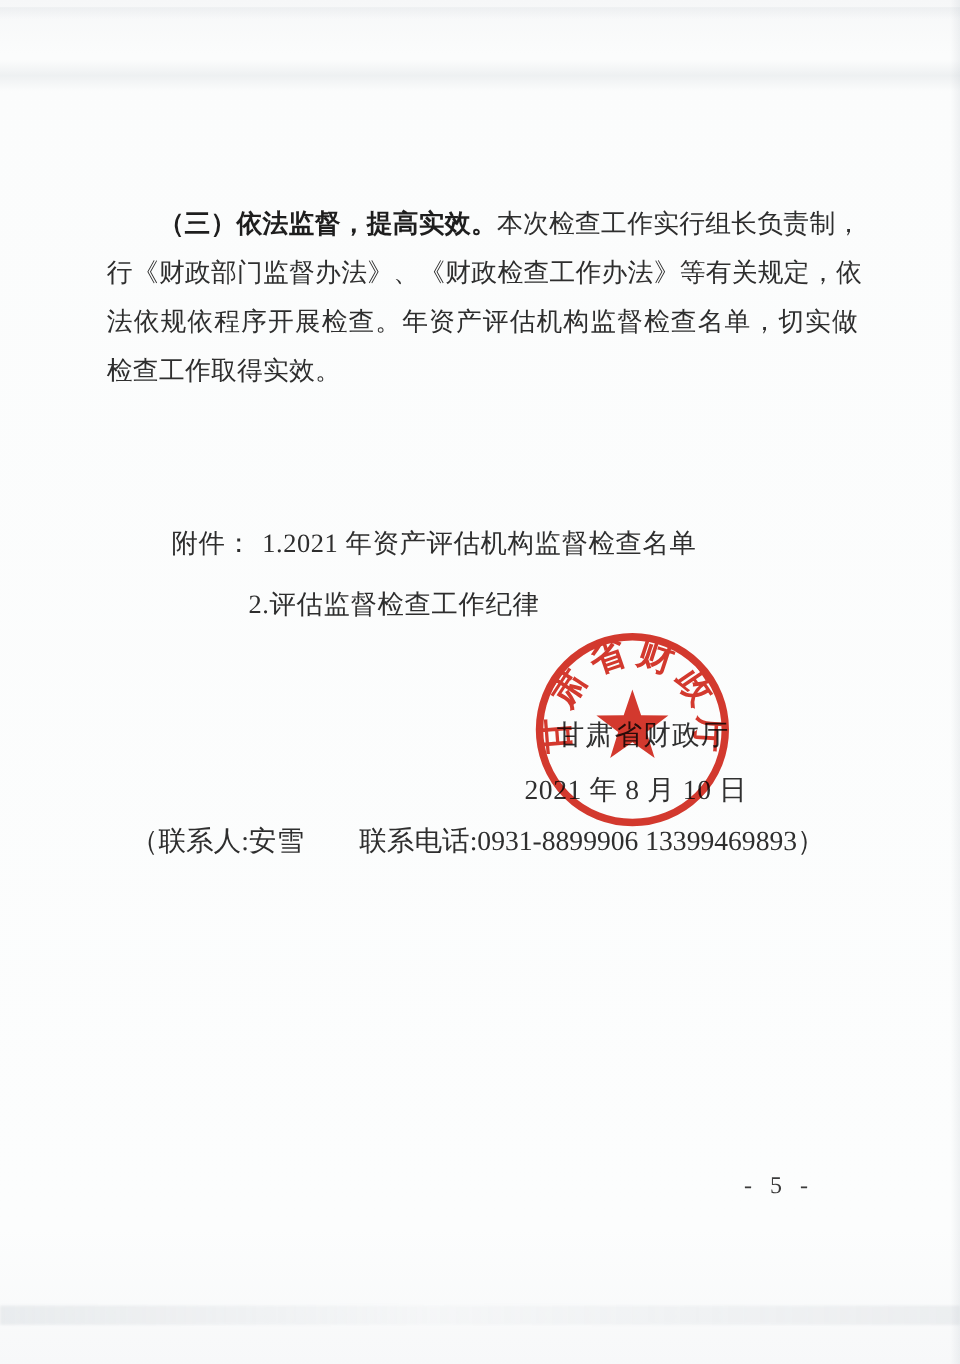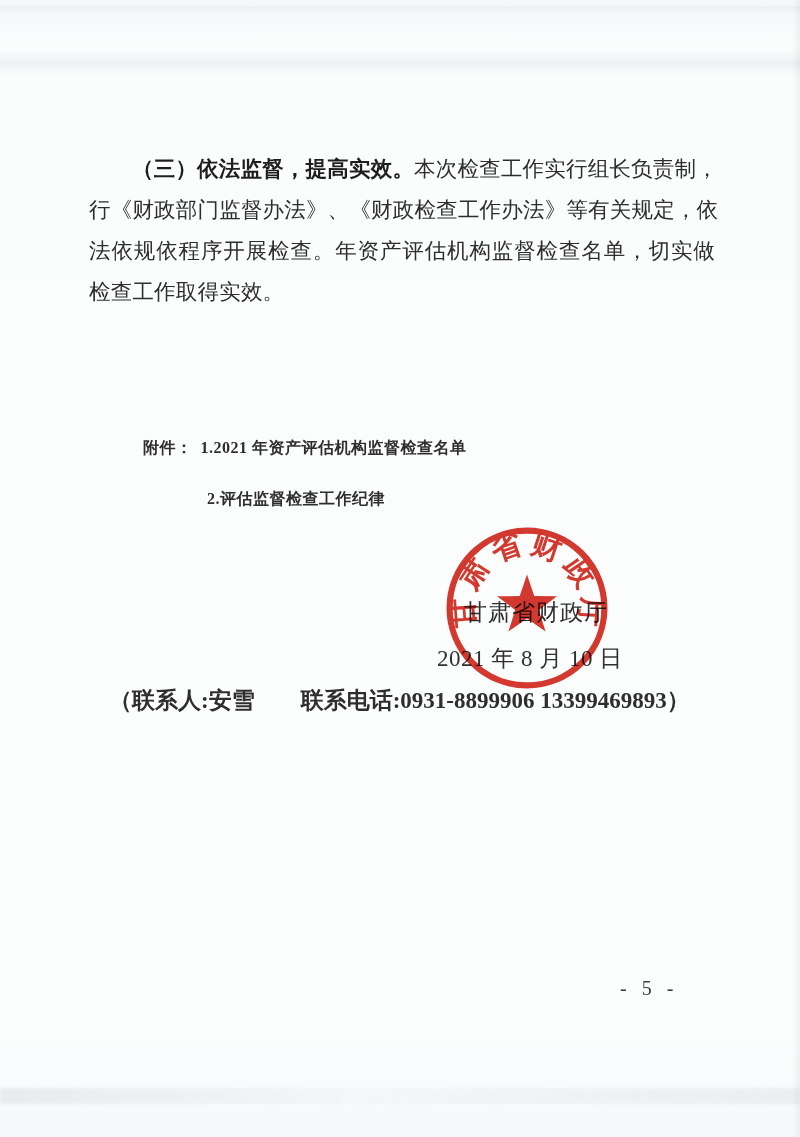--- a/index.html
+++ b/index.html
@@ -24,21 +24,21 @@
     background: linear-gradient(180deg, rgba(186,194,201,0.16), rgba(186,194,201,0)); }
   .streak-c { top: 1088px; height: 16px;
     background: linear-gradient(90deg, rgba(178,187,195,0.22) 0%, rgba(178,187,195,0.05) 45%, rgba(178,187,195,0.18) 100%); 
     filter: blur(1px); }
   .edge-r { position: absolute; top: 0; right: 0; width: 8px; height: 100%;
     background: linear-gradient(90deg, rgba(180,188,196,0), rgba(180,188,196,0.18)); }
 
   
   .paragraph {
     position: absolute;
-    left: 89px; top: 149px; width: 626px;
+    left: 89px; top: 166px; width: 626px;
     font-size: 21.5px;
     color: #2e2e2e;
   }
   .pline {
     height: 41px;
     line-height: 41px;
     text-align: justify;
     text-align-last: justify;
     letter-spacing: 0.2px;
     white-space: nowrap;
@@ -48,29 +48,29 @@
     white-space: normal;
   }
   .pline.first { text-indent: 43px; }
   .lead-bold {
     font-family: "Liberation Sans", "DejaVu Sans", sans-serif;
     font-weight: 700;
     color: #1e1e1e;
   }
 
   
-  .attach-line { position: absolute; font-size: 16px; color: #2e2e2e; letter-spacing: 0.5px; white-space: nowrap; font-weight: bold; }
+  .attach-line { position: absolute; font-size: 22px; color: #2e2e2e; letter-spacing: 0.5px; white-space: nowrap; }
   .attach-1 { left: 143px; top: 438px; }
   .attach-2 { left: 207px; top: 489px; }
   .attach-label { margin-right: 8px; }
 
   
   .issuer { position: absolute; left: 464px; top: 597px; font-size: 23px; letter-spacing: 1px; color: #303030; white-space: nowrap; }
   .doc-date { position: absolute; left: 437px; top: 643px; font-size: 23px; letter-spacing: 0.5px; color: #303030; white-space: nowrap; }
-  .contact { position: absolute; left: 109px; top: 685px; font-size: 23px; color: #2e2e2e; white-space: nowrap; font-weight: bold; }
+  .contact { position: absolute; left: 109px; top: 685px; font-size: 23px; color: #2e2e2e; white-space: nowrap; }
 
   
   .page-number { position: absolute; left: 620px; top: 977px; font-size: 20px; letter-spacing: 5px; color: #3c3c3c; white-space: nowrap; }
 
   
   .seal {
     position: absolute;
     left: 441px; top: 522px;
     width: 172px; height: 172px;
     mix-blend-mode: multiply;

